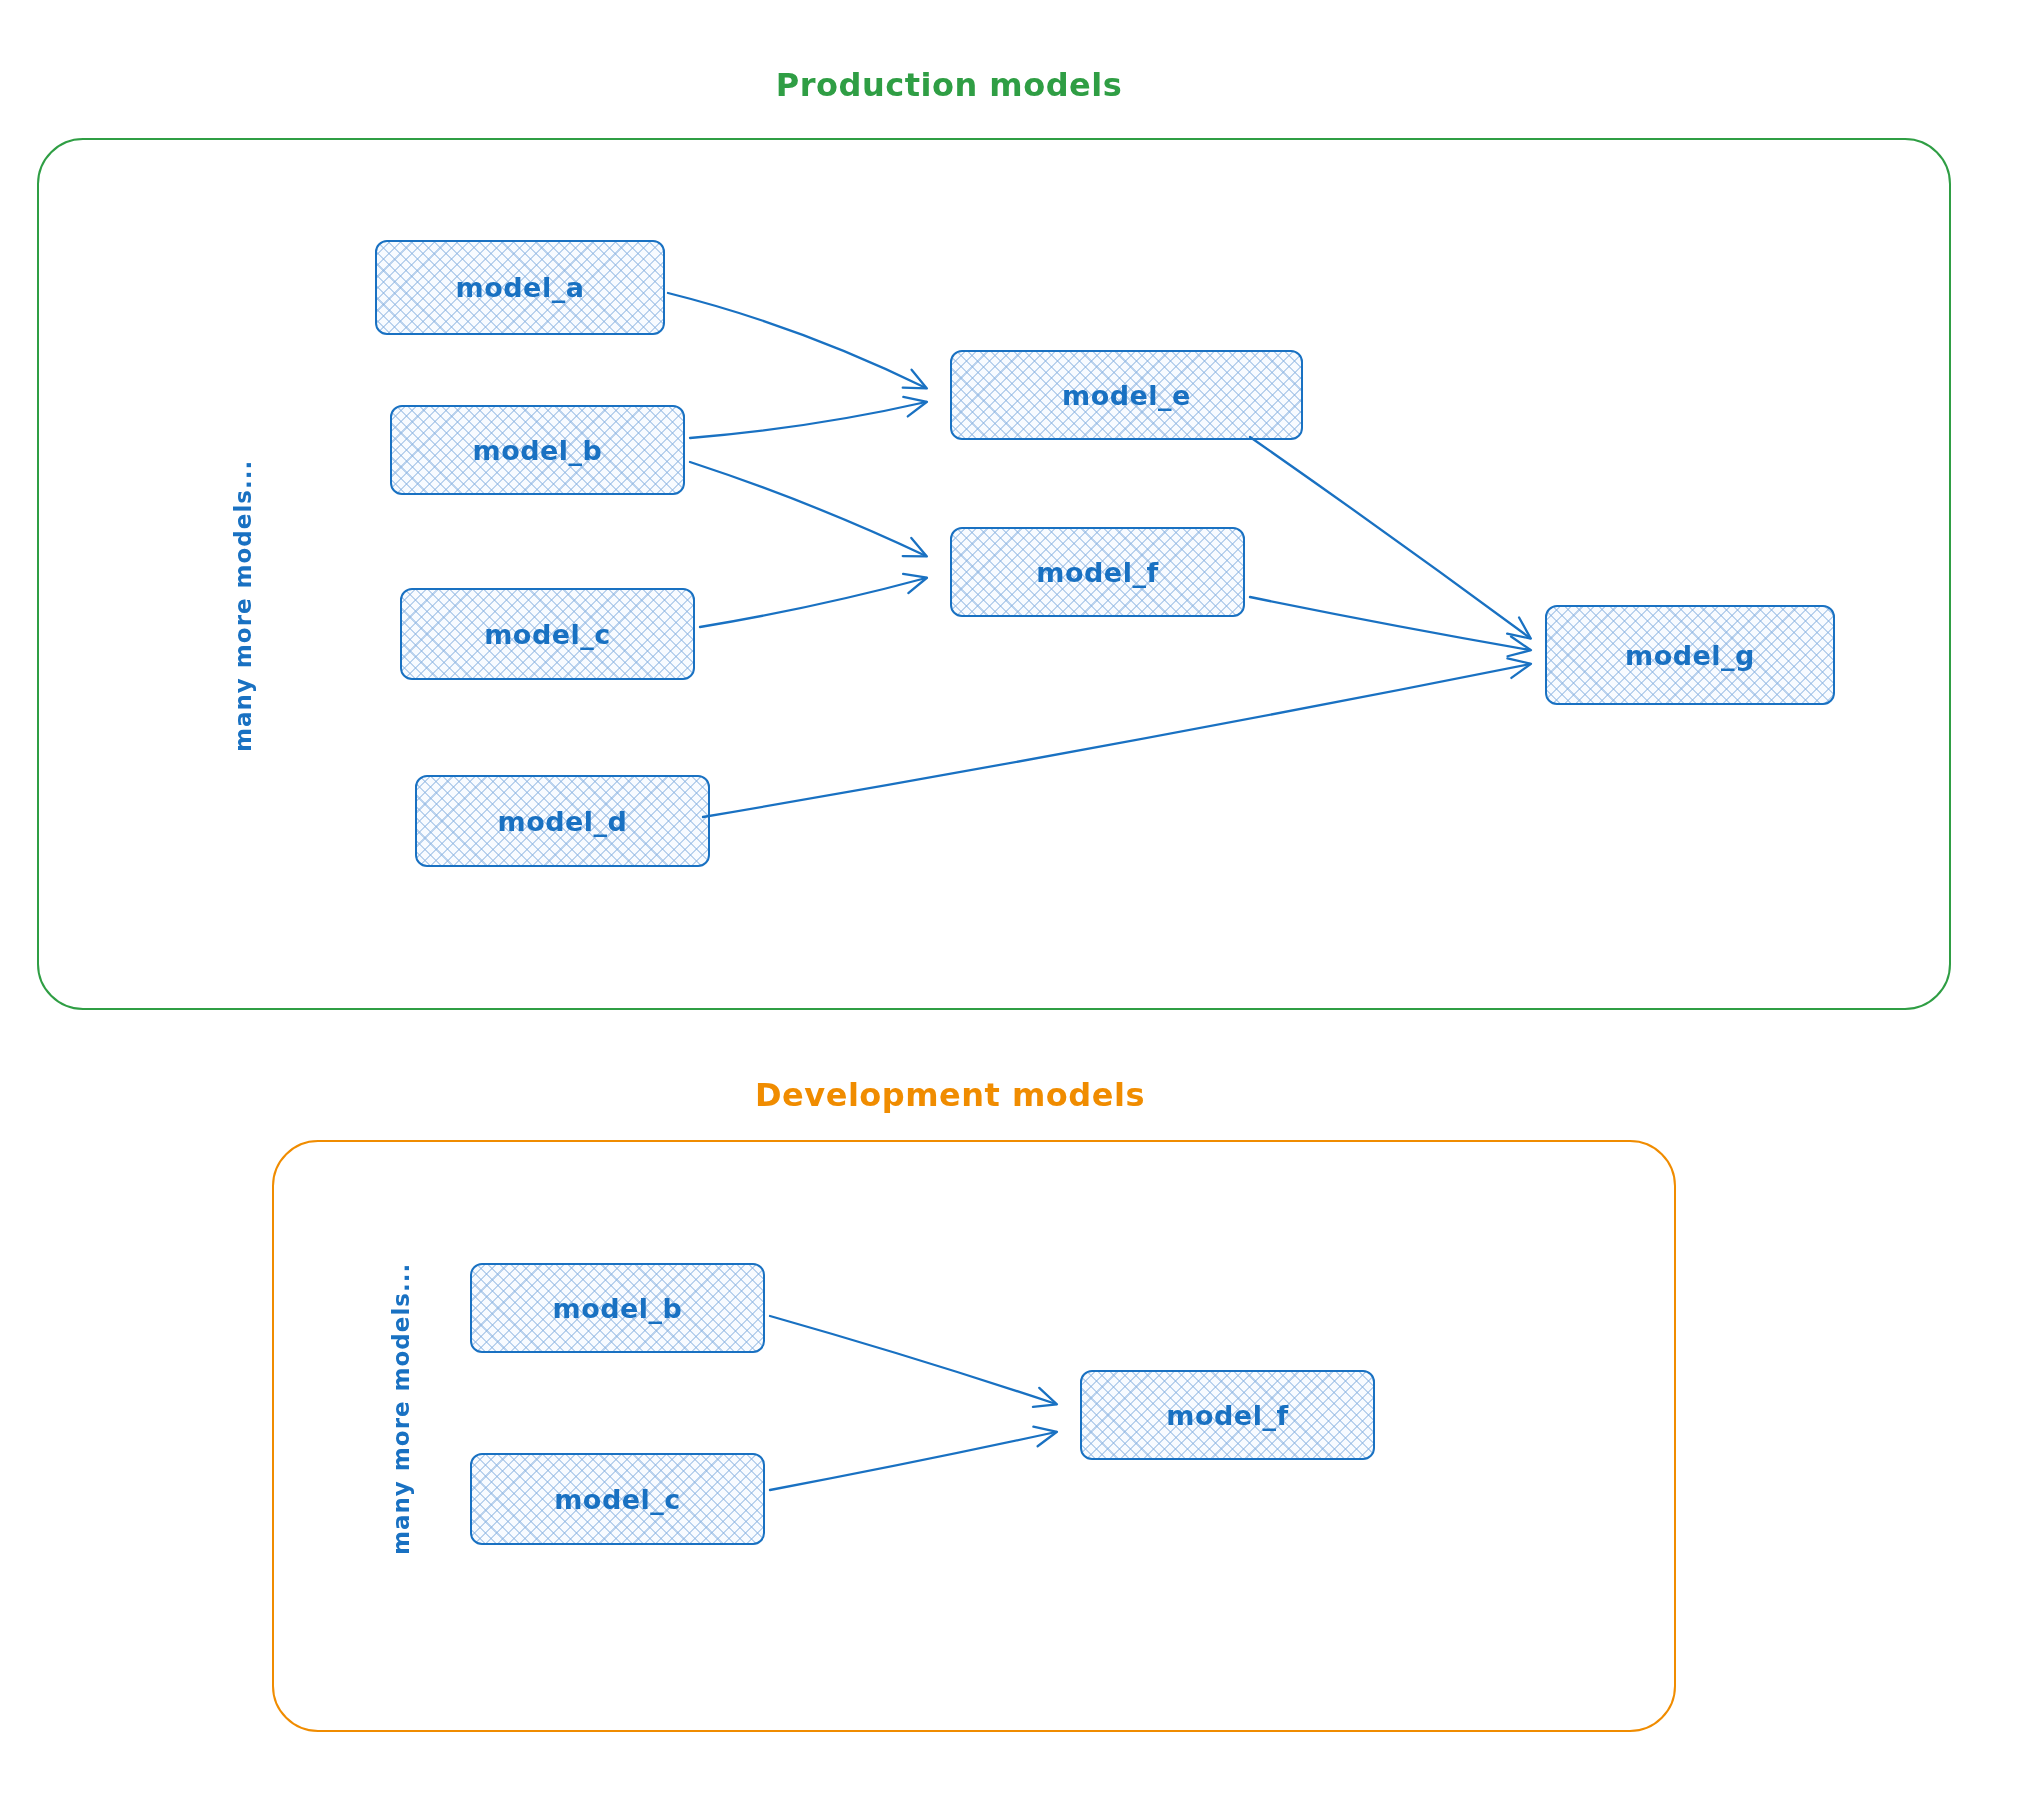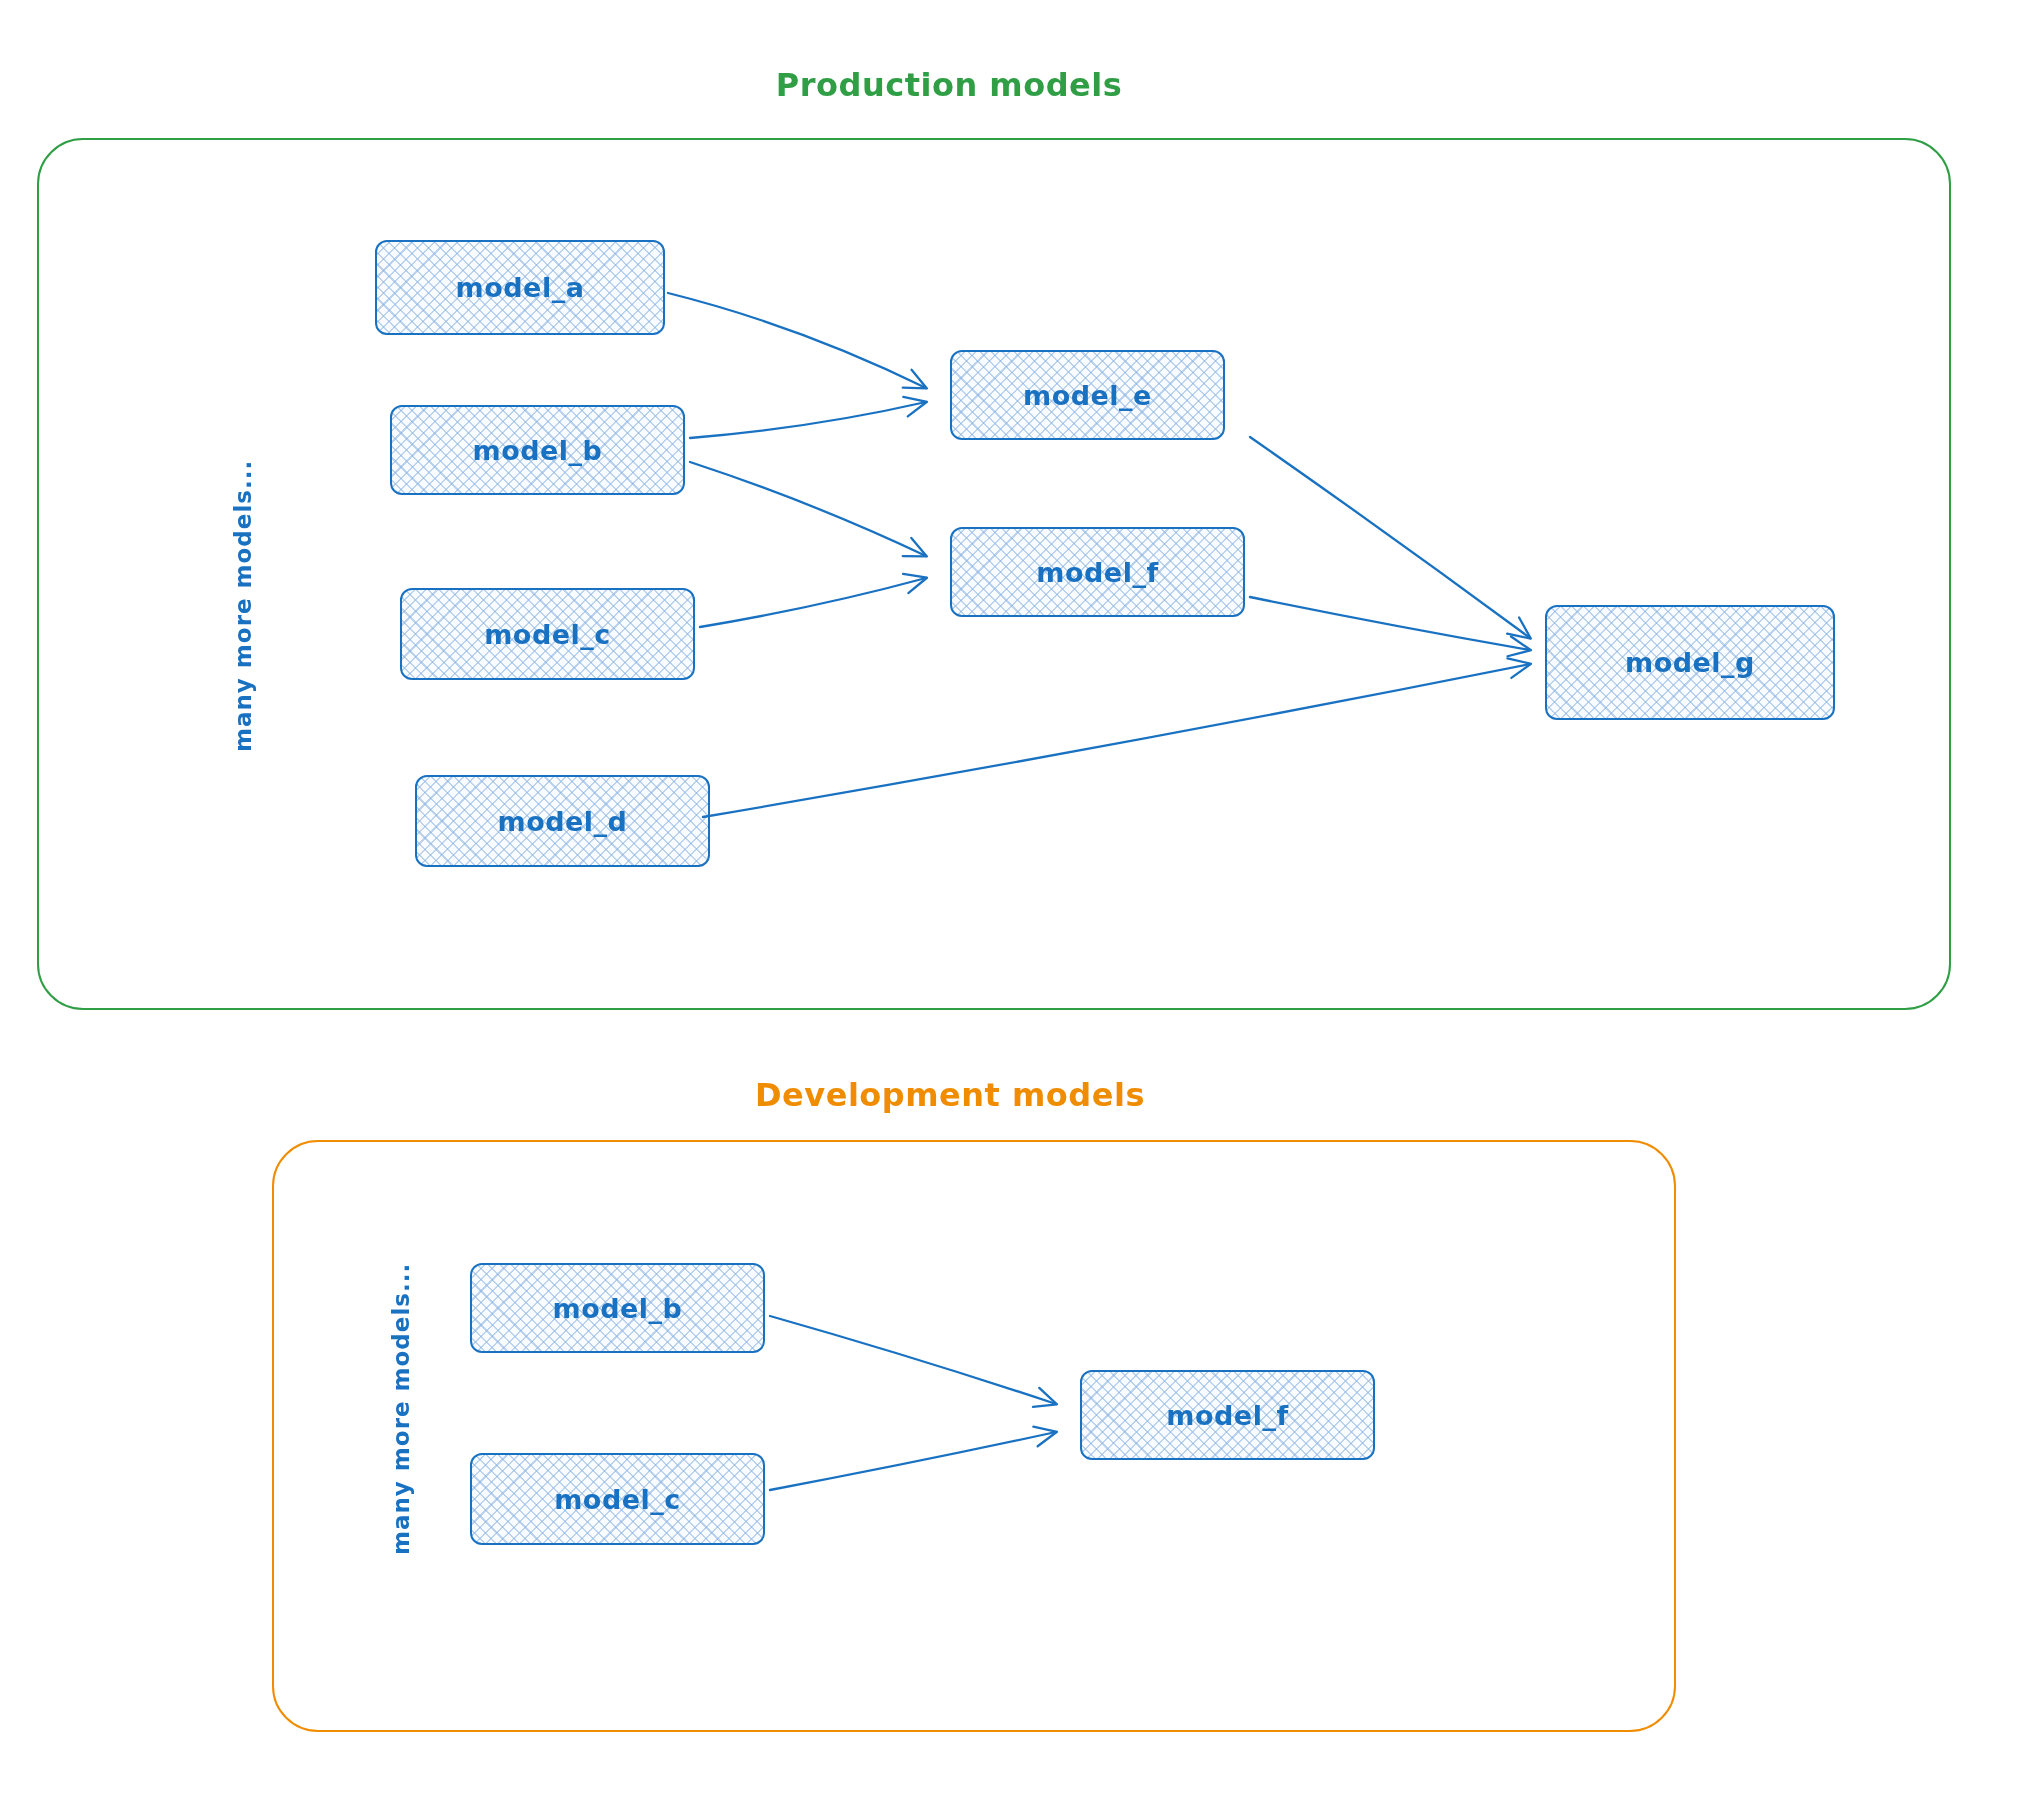--- a/index.html
+++ b/index.html
@@ -47,23 +47,23 @@
     background:
       repeating-linear-gradient(45deg, rgba(137,178,224,.55) 0px, rgba(137,178,224,.55) 1.5px, transparent 1.5px, transparent 8px),
       repeating-linear-gradient(135deg, rgba(137,178,224,.55) 0px, rgba(137,178,224,.55) 1.5px, transparent 1.5px, transparent 8px),
       #f8fbff;
     box-sizing:border-box;
   }
   #node-prod-a{left:375px;top:240px;width:290px;height:95px;}
   #node-prod-b{left:390px;top:405px;width:295px;height:90px;}
   #node-prod-c{left:400px;top:588px;width:295px;height:92px;}
   #node-prod-d{left:400px;top:775px;width:295px;height:92px;margin-left:15px;}
-  #node-prod-e{left:950px;top:350px;width:275px;height:90px;}
+  #node-prod-e{left:950px;top:350px;width:353px;height:90px;}
   #node-prod-f{left:950px;top:527px;width:295px;height:90px;}
-  #node-prod-g{left:1545px;top:605px;width:290px;height:115px;}
+  #node-prod-g{left:1545px;top:605px;width:290px;height:100px;}
   #node-dev-b{left:470px;top:1263px;width:295px;height:90px;}
   #node-dev-c{left:470px;top:1453px;width:295px;height:92px;}
   #node-dev-f{left:1080px;top:1370px;width:295px;height:90px;}
   svg.arrows{
     position:absolute;left:0;top:0;width:2024px;height:1818px;
     pointer-events:none;
   }
   svg.arrows path{
     fill:none;stroke:var(--blue);stroke-width:2.3px;stroke-linecap:round;
   }

